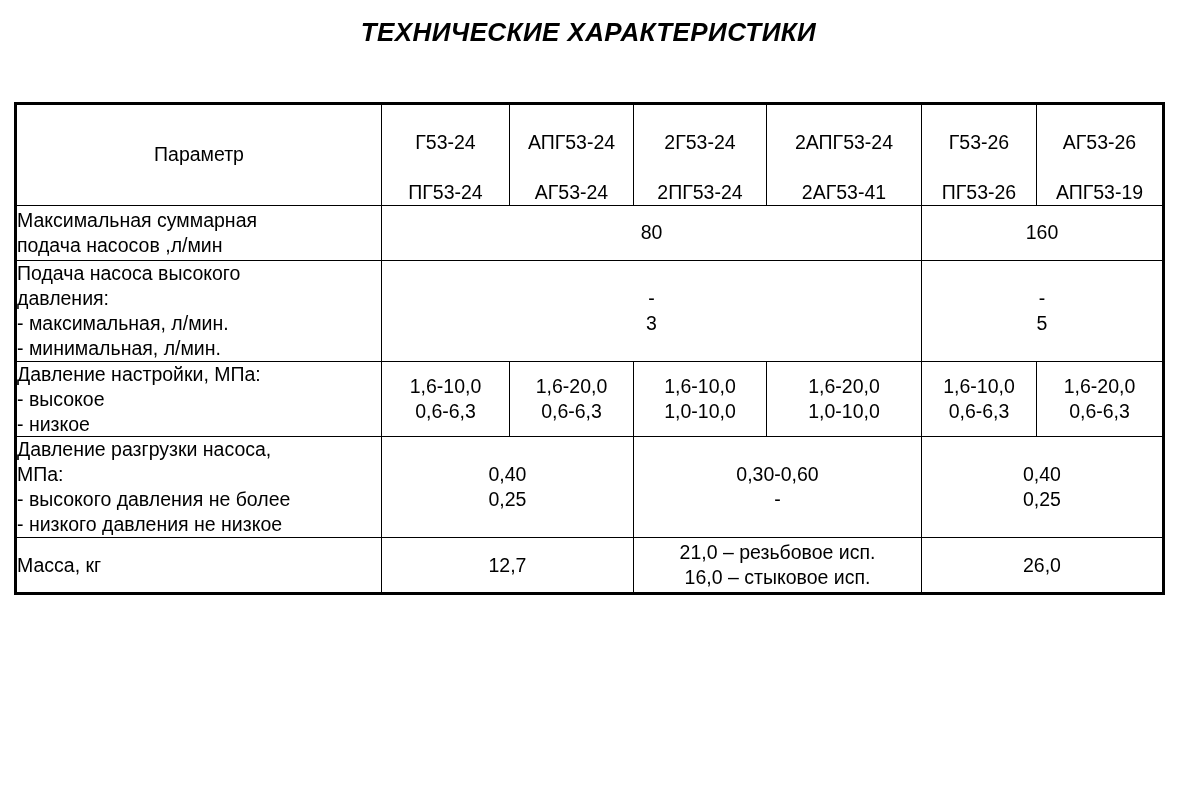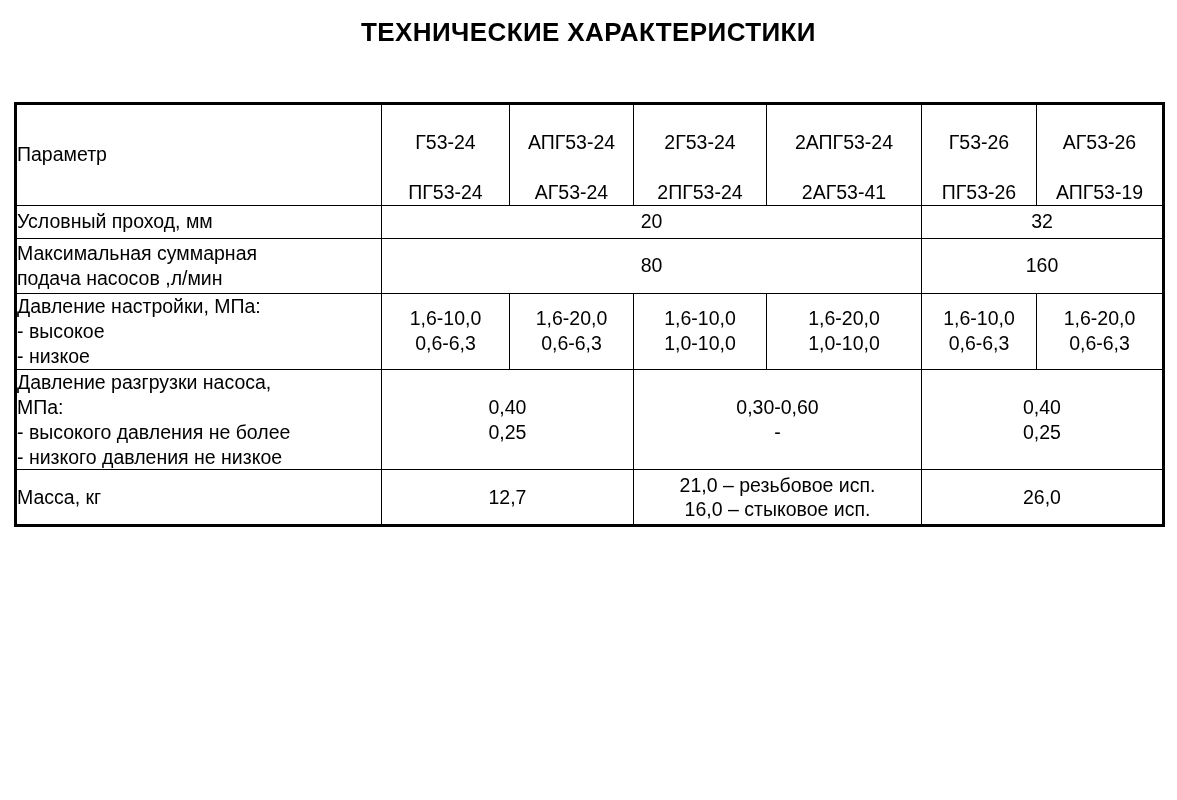--- a/index.html
+++ b/index.html
@@ -18,20 +18,21 @@
   .page {
     position: relative;
     width: 1177px;
     height: 800px;
     box-sizing: border-box;
   }
 
   .doc-title {
     text-align: center;
     font-weight: bold;
+    font-style: italic;
     font-size: 26px;
     letter-spacing: 0.4px;
     margin: 18px 0 0 0;
     line-height: 1.1;
   }
 
   .table-wrap {
     position: absolute;
     left: 14px;
     top: 84px;
@@ -61,20 +62,21 @@
     border: 3px solid #000000;
   }
 
   .param-cell {
     text-align: left;
     padding: 3px 6px 3px 10px;
     white-space: pre-line;
   }
 
   .param-head {
+    text-align: center;
     padding: 3px 6px;
   }
 
   .val {
     text-align: center;
     padding: 3px 4px;
     white-space: pre-line;
   }
 
   .val-bottom {
@@ -143,33 +145,38 @@
         <td class="head-cell">
           <span>Г53-26</span><br>
           <span>ПГ53-26</span>
         </td>
         <td class="head-cell">
           <span>АГ53-26</span><br>
           <span>АПГ53-19</span>
         </td>
       </tr>
 
-      <tr class="row-one">
-        <td class="param-cell">Условный проход, мм</td>
-        <td class="val" colspan="4">20</td>
-        <td class="val" colspan="2">32</td>
-      </tr>
 
       <tr class="row-two">
         <td class="param-cell">Максимальная суммарная
 подача насосов ,л/мин</td>
         <td class="val val-bottom" colspan="4">80</td>
         <td class="val val-bottom" colspan="2">160</td>
       </tr>
 
+      <tr class="row-tall">
+        <td class="param-cell">Подача насоса высокого
+давления:
+- максимальная, л/мин.
+- минимальная, л/мин.</td>
+        <td class="val val-bottom" colspan="4">-
+3</td>
+        <td class="val val-bottom" colspan="2">-
+5</td>
+      </tr>
 
       <tr class="row-mid">
         <td class="param-cell">Давление настройки, МПа:
 - высокое
 - низкое</td>
         <td class="val val-bottom">1,6-10,0
 0,6-6,3</td>
         <td class="val val-bottom">1,6-20,0
 0,6-6,3</td>
         <td class="val val-bottom">1,6-10,0

